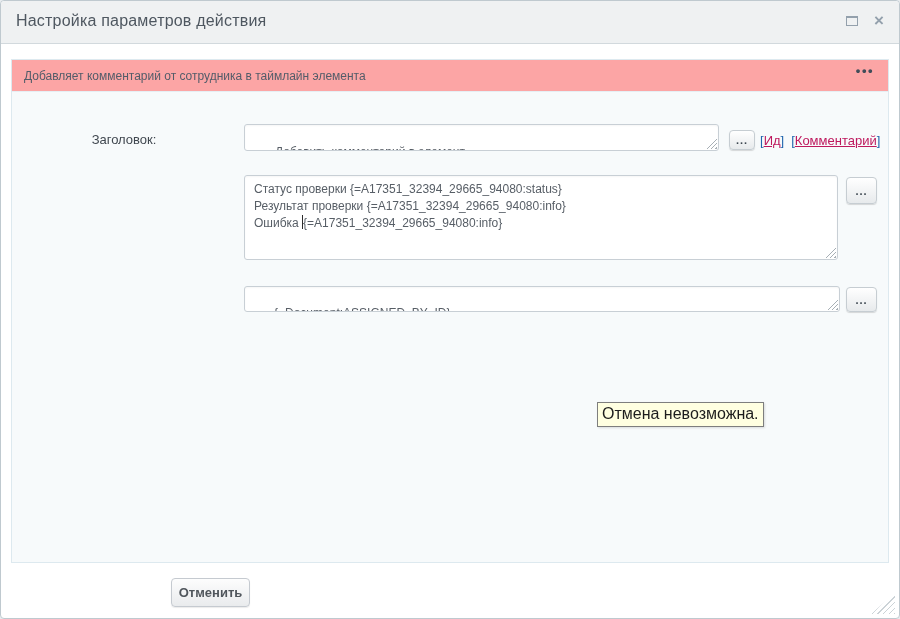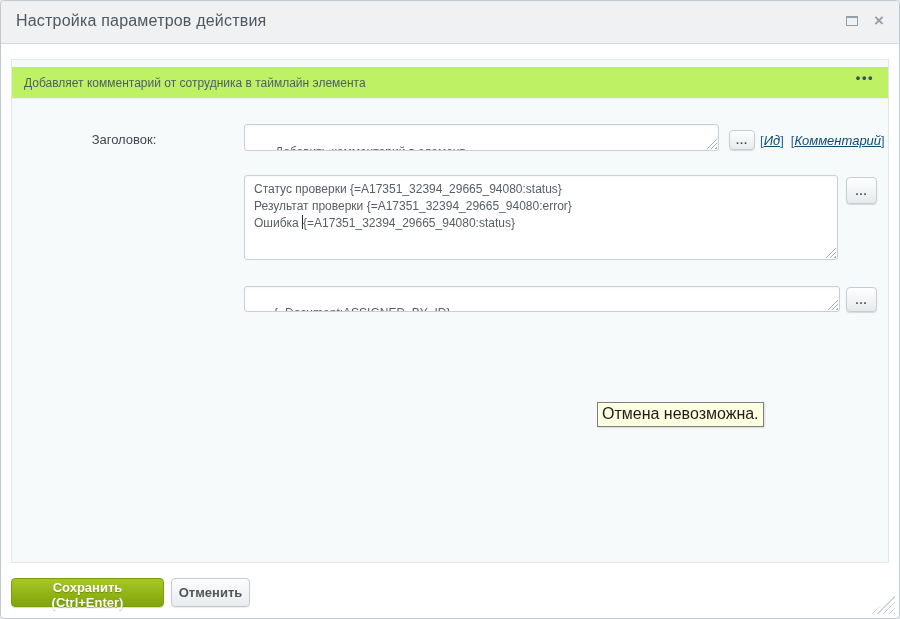--- a/index.html
+++ b/index.html
@@ -38,22 +38,22 @@
   .close-glyph { font-size: 17px; line-height: 14px; color: #93a0ac; font-weight: bold; }
 
   
   .panel {
     position: absolute; left: 10px; top: 58px;
     width: 878px; height: 504px;
     background: #f7fafb;
     border: 1px solid #dde9ef;
   }
   .panel-header {
-    position: absolute; left: 0; top: 7px; right: 0; height: 32px;
-    background: #bef264;
+    position: absolute; left: 0; top: 0; right: 0; height: 32px;
+    background: #fca5a5;
     border-bottom: 1px solid #e6eff4;
   }
   .panel-desc {
     position: absolute; left: 12px; top: 9px;
     font-size: 12px; color: #535c69;
   }
   .panel-dots {
     position: absolute; right: 14px; top: 3px;
     font-size: 13px; font-weight: bold; letter-spacing: 1.5px;
     color: #414d59; cursor: pointer;
@@ -105,21 +105,21 @@
     line-height: 8px; letter-spacing: 1px;
     cursor: pointer; padding: 0;
     font-family: "Liberation Sans", sans-serif;
   }
   .dots-title   { left: 717px; top: 70px;  width: 26px; height: 20px; }
   .dots-comment { left: 834px; top: 117px; width: 31px; height: 27px; }
   .dots-author  { left: 834px; top: 227px; width: 31px; height: 25px; }
 
   .links { position: absolute; left: 748px; top: 73px; font-size: 13px; white-space: nowrap; }
   .link-wrap { color: #2165ad; cursor: pointer; margin-right: 7px; }
-  .link-word { color: #0c4a6e; text-decoration: underline; font-style: italic; }
+  .link-word { color: #be185d; text-decoration: underline; }
 
   
   .tooltip {
     position: absolute; left: 585px; top: 342px;
     background: #ffffe1;
     border: 1px solid #7e7e7e;
     padding: 2px 4px 3px;
     font-size: 16px; color: #1d1d1d;
     white-space: nowrap;
     box-shadow: 1px 1px 2px rgba(0,0,0,.12);
@@ -182,32 +182,31 @@
       <span>Добавить комментарий в элемент</span>
       <span class="grip"></span>
     </div>
     <button class="dots-btn dots-title">...</button>
     <div class="links">
       <span class="link-wrap"><span>[</span><span class="link-word">Ид</span><span>]</span></span><span class="link-wrap"><span>[</span><span class="link-word">Комментарий</span><span>]</span></span>
     </div>
 
     <div class="txt txt-comment">
       <div class="txt-line">Статус проверки {=A17351_32394_29665_94080:status}</div>
-      <div class="txt-line">Результат проверки {=A17351_32394_29665_94080:error}</div>
-      <div class="txt-line"><span>Ошибка </span><span class="caret"></span><span>{=A17351_32394_29665_94080:status}</span></div>
+      <div class="txt-line">Результат проверки {=A17351_32394_29665_94080:info}</div>
+      <div class="txt-line"><span>Ошибка </span><span class="caret"></span><span>{=A17351_32394_29665_94080:info}</span></div>
       <span class="grip"></span>
     </div>
     <button class="dots-btn dots-comment">...</button>
 
     <div class="txt txt-author">
       <span>{=Document:ASSIGNED_BY_ID}</span>
       <span class="grip"></span>
     </div>
     <button class="dots-btn dots-author">...</button>
 
     <div class="tooltip">Отмена невозможна.</div>
   </div>
 
-  <button class="btn btn-save">Сохранить (Ctrl+Enter)</button>
   <button class="btn btn-cancel">Отменить</button>
 
   <div class="win-grip"></div>
 </div>
 
 </body></html>

